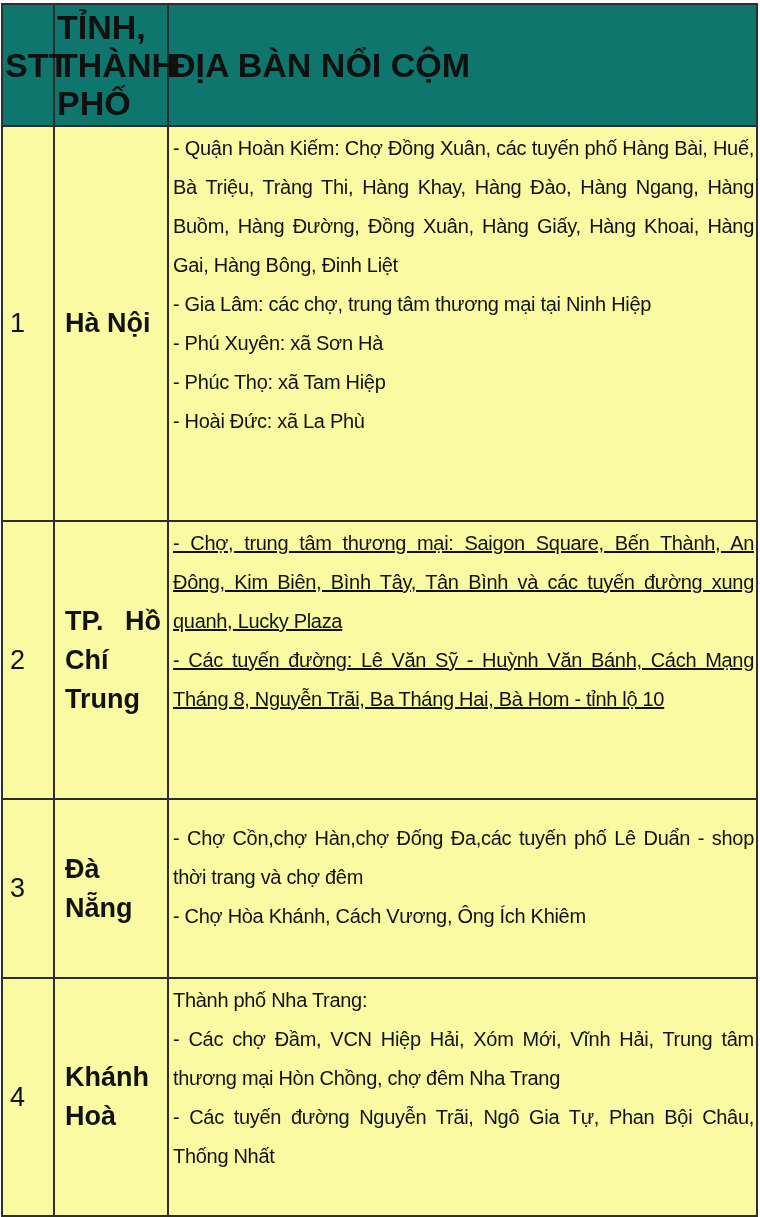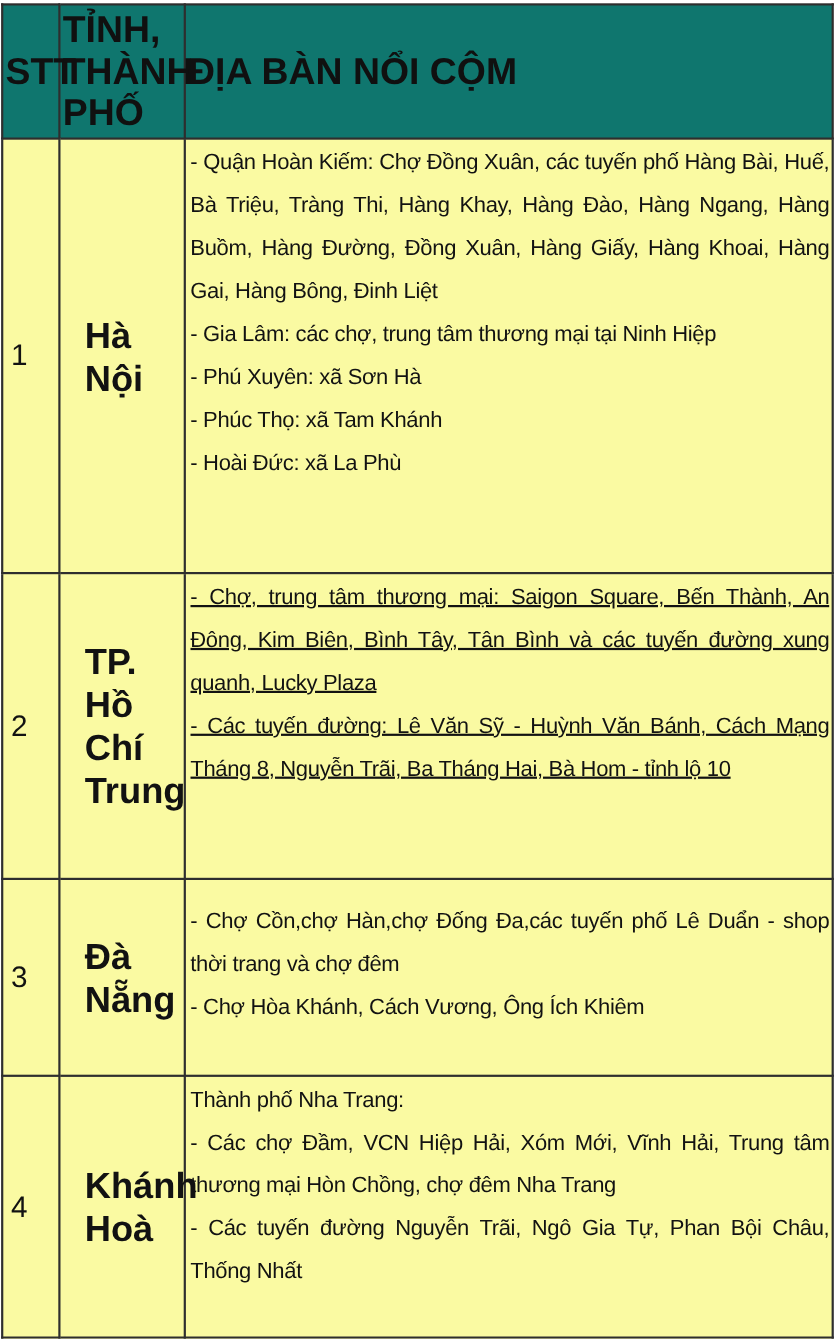--- a/index.html
+++ b/index.html
@@ -38,25 +38,25 @@
   }
   td.stt-cell {
     font-size: 27px;
     vertical-align: middle;
     text-align: left;
     padding-left: 7px;
     font-weight: normal;
   }
   td.prov-cell {
     font-weight: bold;
-    font-size: 33px;
+    font-size: 27px;
     line-height: 39px;
     vertical-align: middle;
     text-align: justify;
-    padding: 0 6px 0 22px;
+    padding: 0 6px 0 10px;
   }
   td.areas-cell {
     vertical-align: top;
     font-size: 20px;
     line-height: 39px;
     text-align: justify;
     letter-spacing: -0.3px;
     padding: 2px 2px 0 4px;
   }
   .clip { overflow: hidden; }
@@ -84,21 +84,21 @@
     </tr>
 
     <tr class="row-1">
       <td class="stt-cell">1</td>
       <td class="prov-cell">Hà Nội</td>
       <td class="areas-cell">
         <div class="clip">
           <div class="area-line">- Quận Hoàn Kiếm: Chợ Đồng Xuân, các tuyến phố Hàng Bài, Huế, Bà Triệu, Tràng Thi, Hàng Khay, Hàng Đào, Hàng Ngang, Hàng Buồm, Hàng Đường, Đồng Xuân, Hàng Giấy, Hàng Khoai, Hàng Gai, Hàng Bông, Đinh Liệt</div>
           <div class="area-line">- Gia Lâm: các chợ, trung tâm thương mại tại Ninh Hiệp</div>
           <div class="area-line">- Phú Xuyên: xã Sơn Hà</div>
-          <div class="area-line">- Phúc Thọ: xã Tam Khánh</div>
+          <div class="area-line">- Phúc Thọ: xã Tam Hiệp</div>
           <div class="area-line">- Hoài Đức: xã La Phù</div>
         </div>
       </td>
     </tr>
 
     <tr class="row-2">
       <td class="stt-cell">2</td>
       <td class="prov-cell">TP. Hồ Chí Trung</td>
       <td class="areas-cell">
         <div class="clip">

